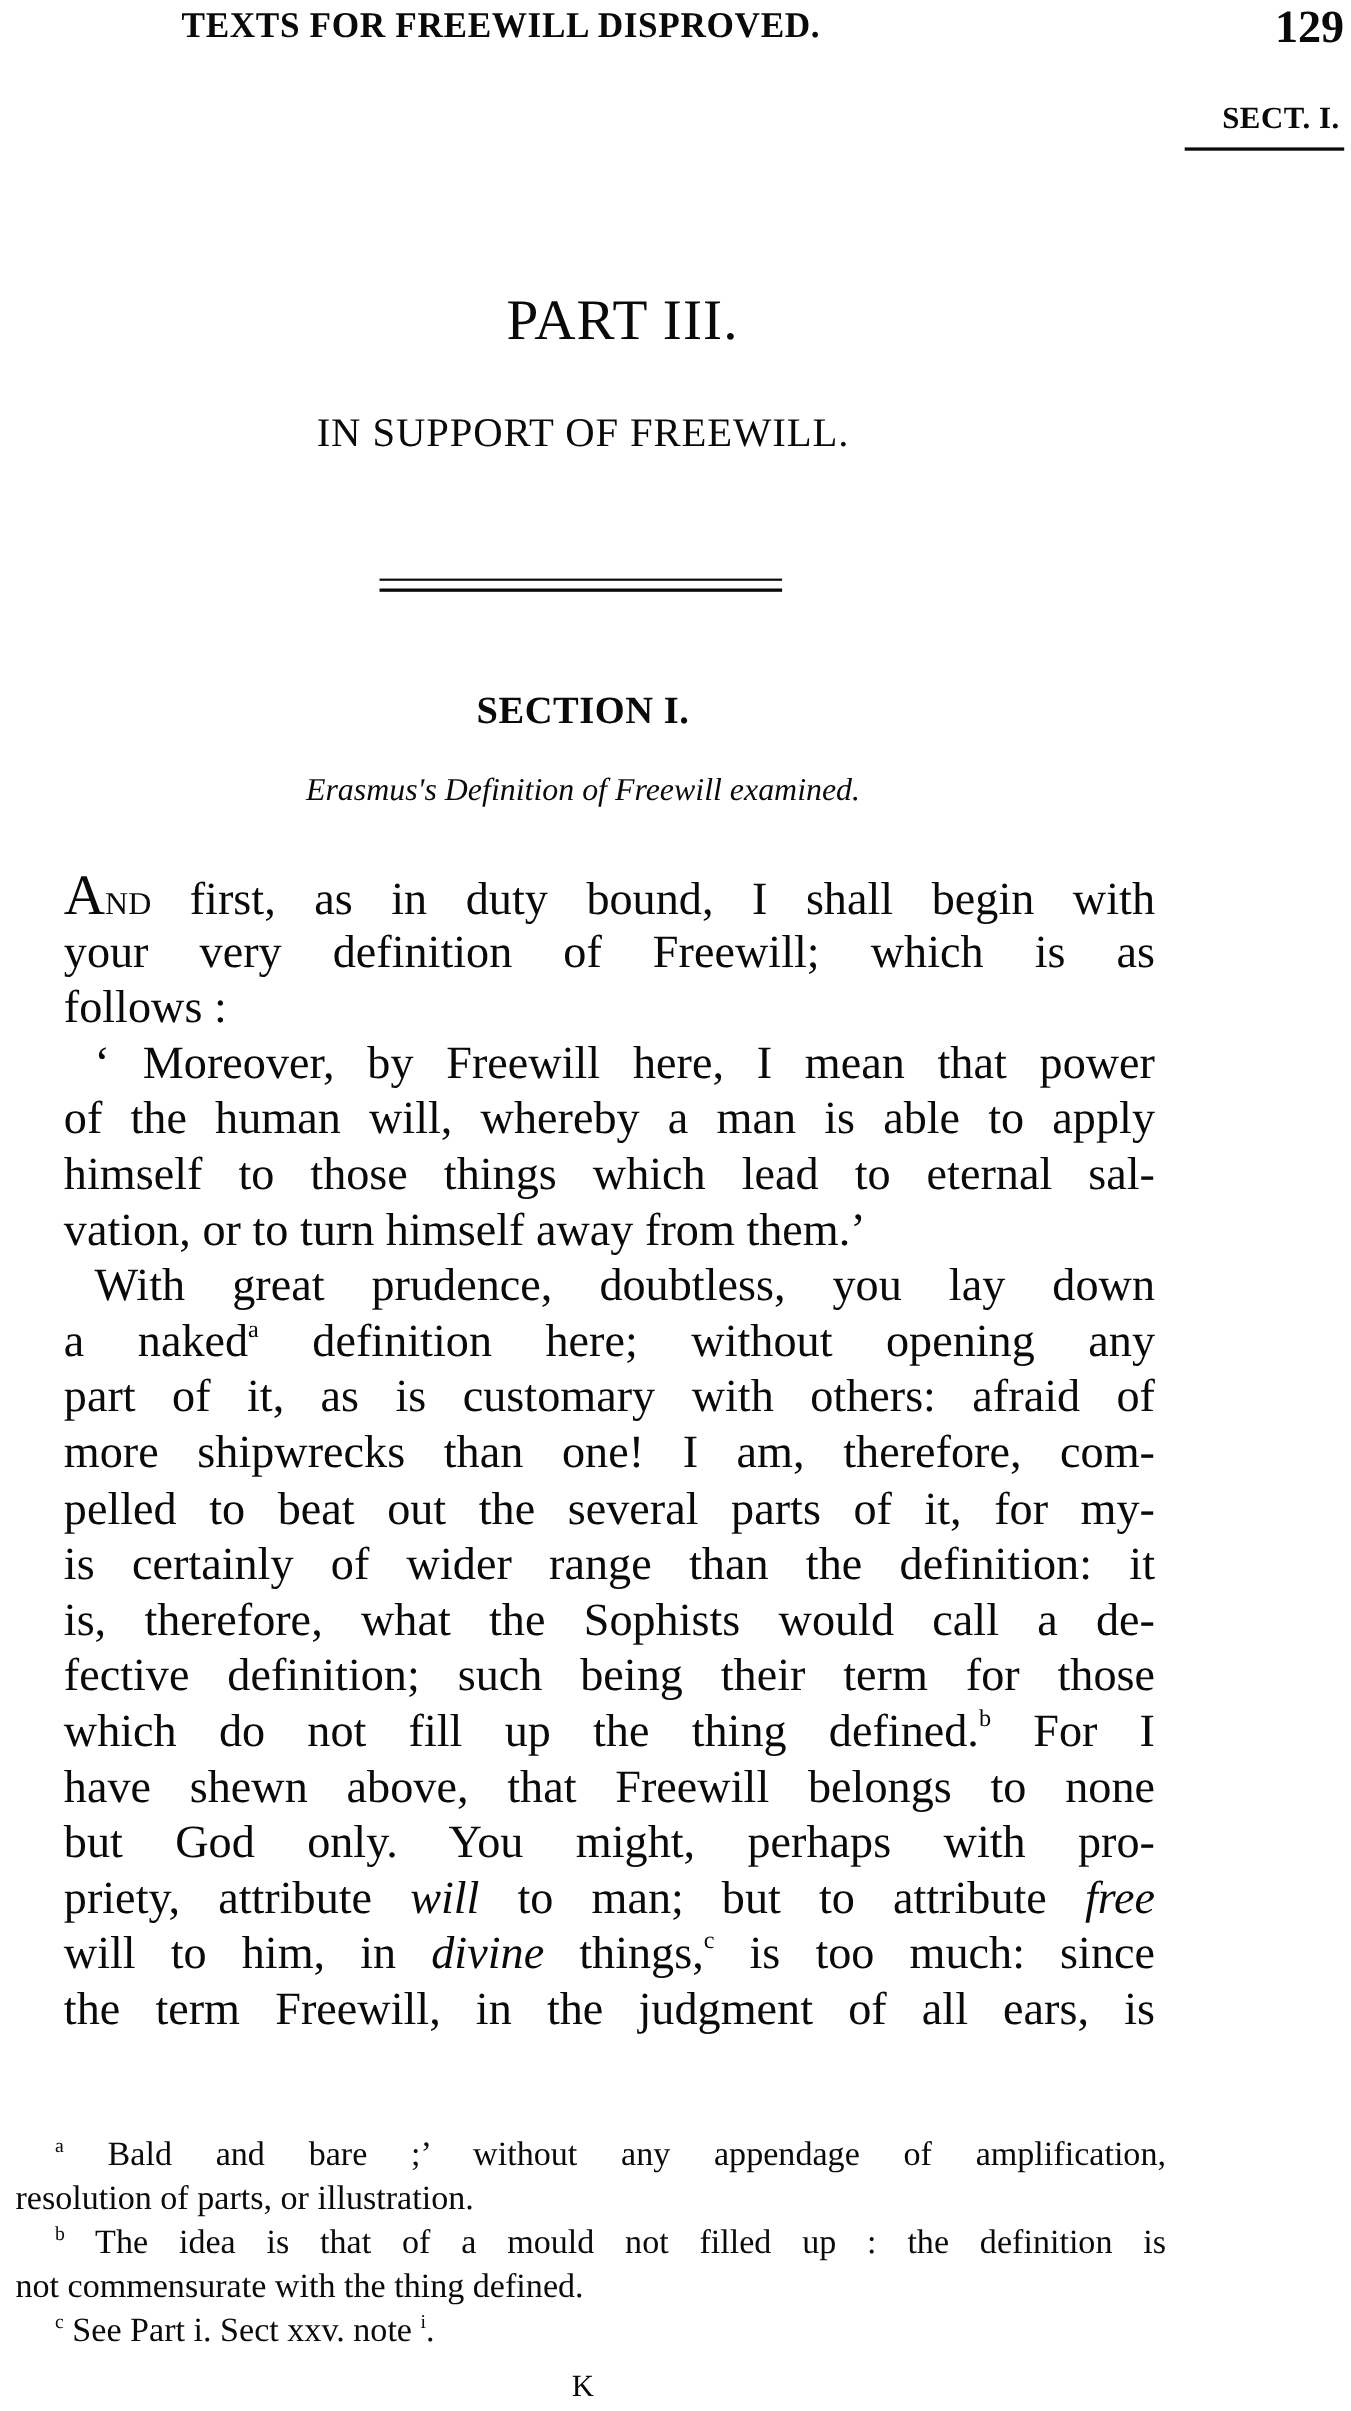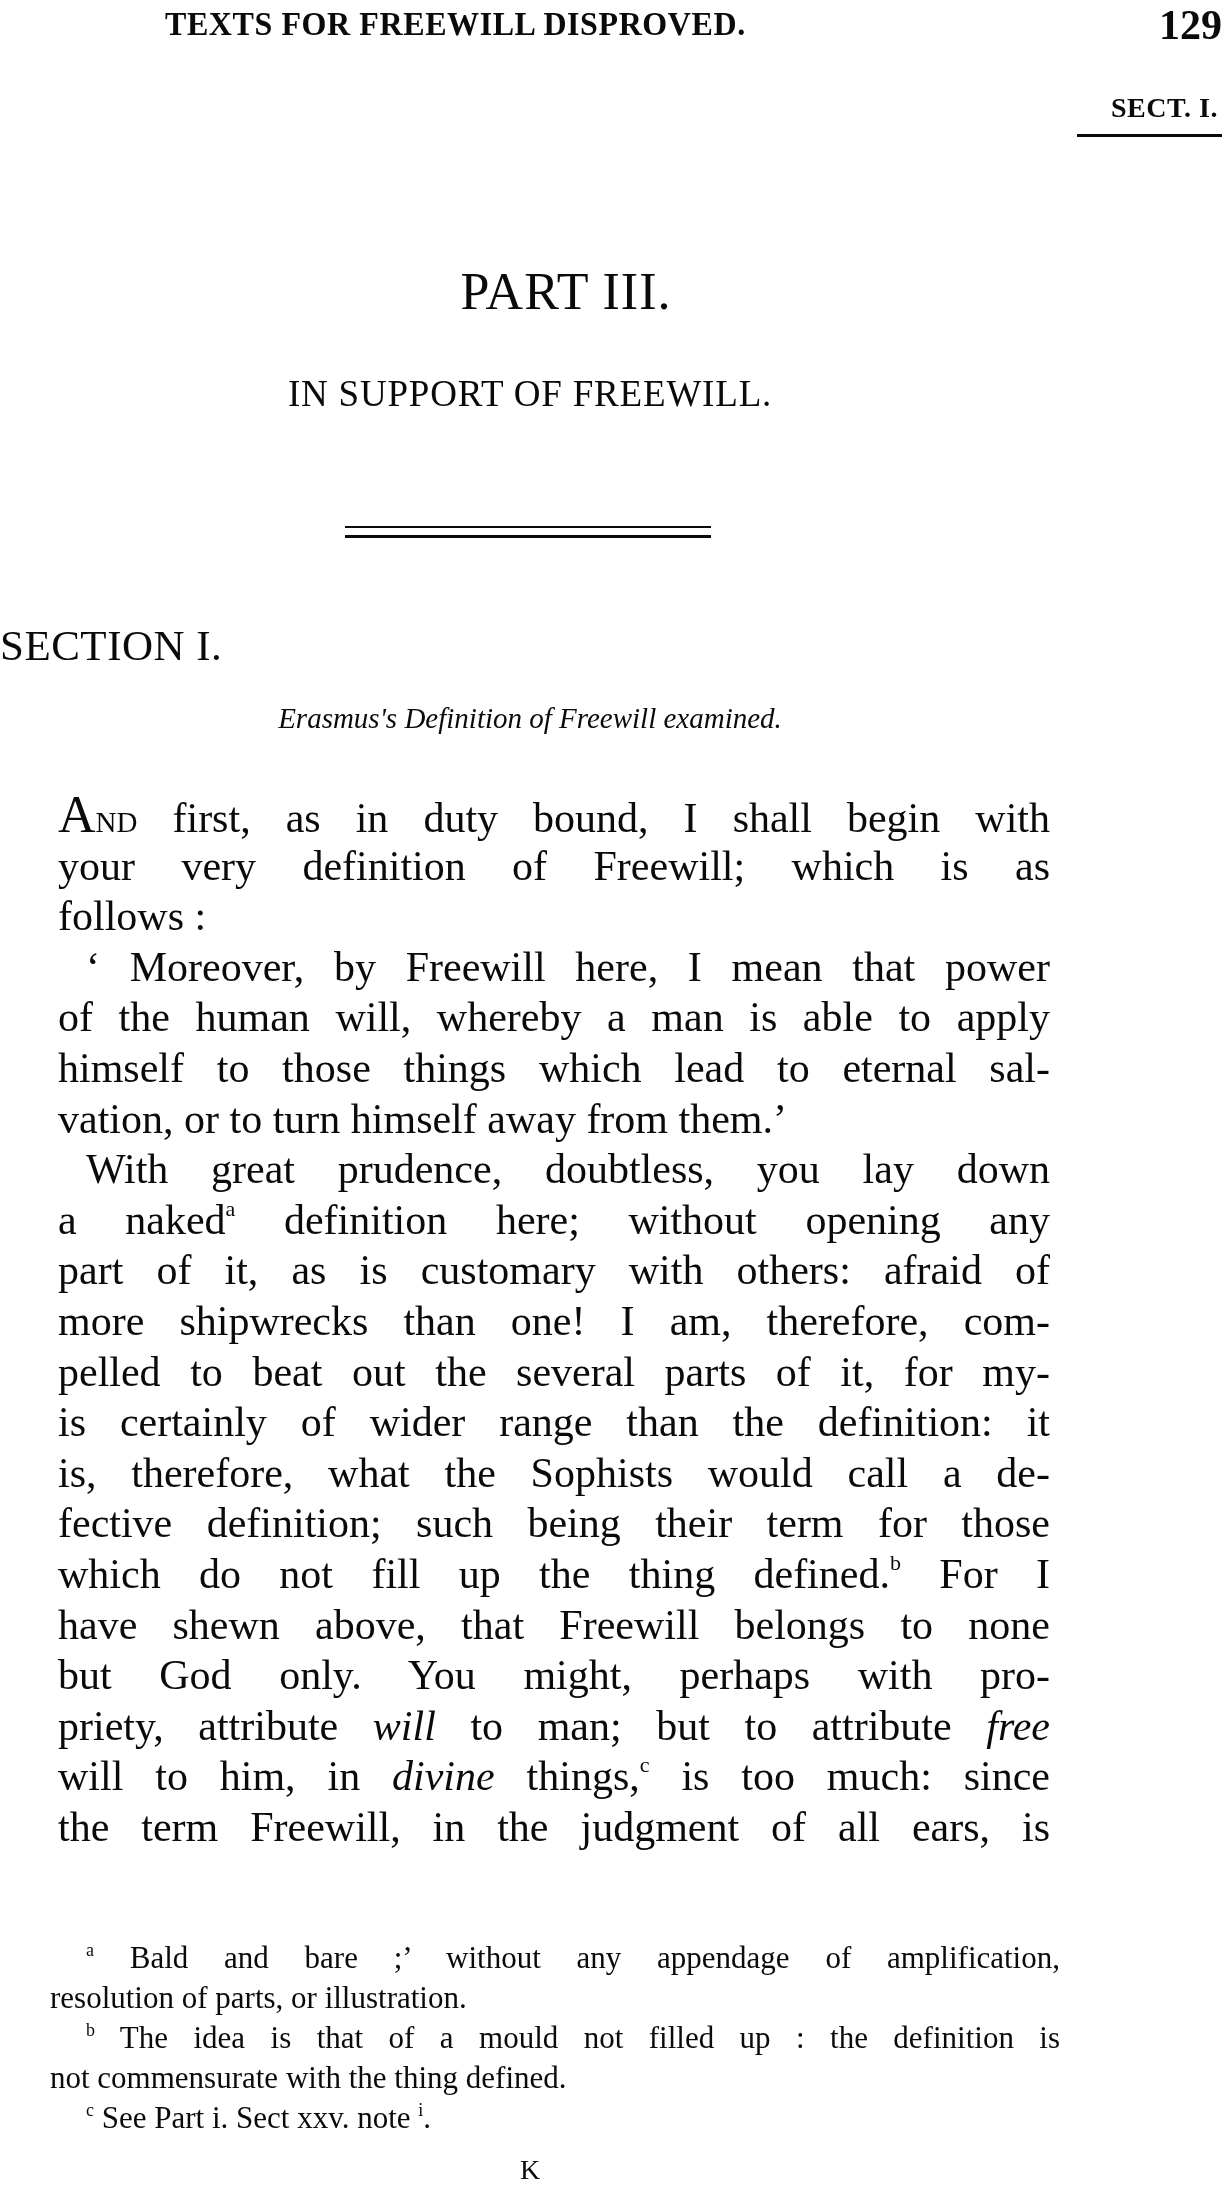--- a/index.html
+++ b/index.html
@@ -77,23 +77,25 @@
       top: 526px;
     }
     .double-rule .r1 { height: 2px; background: #0a0a0a; margin-bottom: 7px; }
     .double-rule .r2 { height: 3px; background: #0a0a0a; }
 
     
     .section-title {
       left: 0;
       width: 1060px;
       top: 626px;
-      font-size: 43px;
+      text-align: center;
+      font-size: 35px;
       line-height: 40px;
       letter-spacing: 0.5px;
+      font-weight: bold;
     }
     .section-caption {
       left: 0;
       width: 1060px;
       top: 700px;
       text-align: center;
       font-size: 29px;
       line-height: 36px;
       font-style: italic;
     }
@@ -141,21 +143,20 @@
       width: 1046px;
       font-size: 31px;
       line-height: 40px;
     }
     .footnotes .fline {
       display: block;
       white-space: nowrap;
       text-align: justify;
       text-align-last: justify;
       height: 40px;
-      margin-left: 36px;
     }
     .footnotes .fline.last { text-align-last: left; }
     .footnotes .fline.indent { padding-left: 36px; }
     .footnotes sup { font-size: 18px; vertical-align: 12px; }
 
     .signature {
       left: 0;
       width: 1060px;
       top: 2154px;
       text-align: center;

